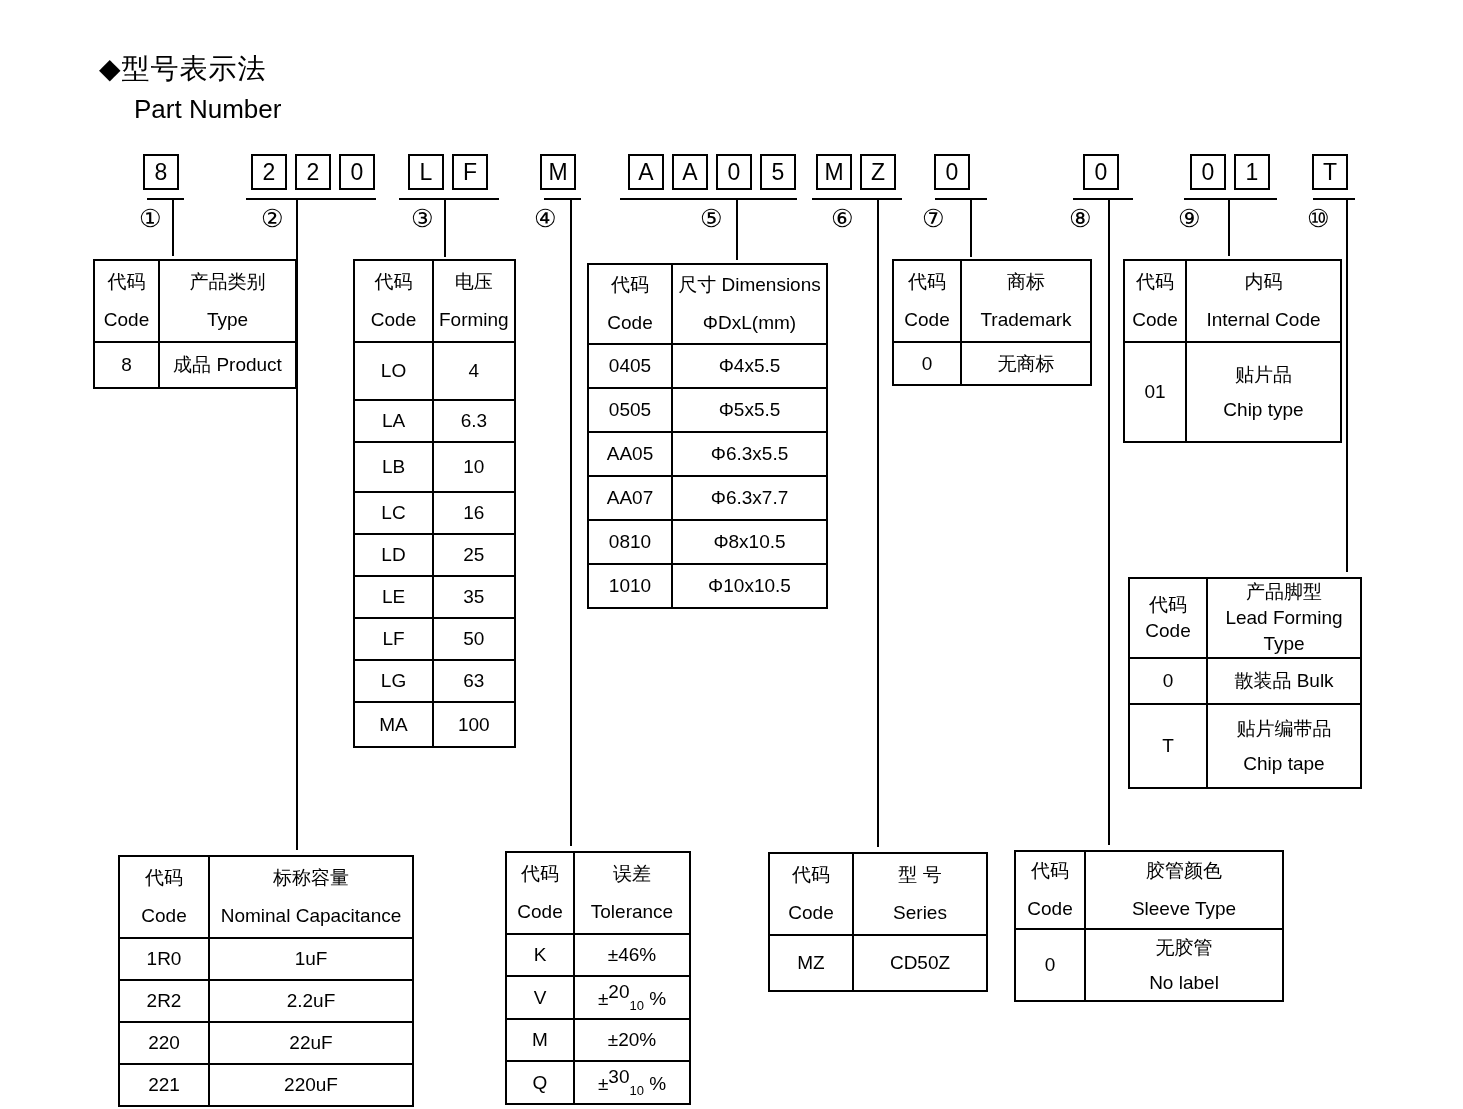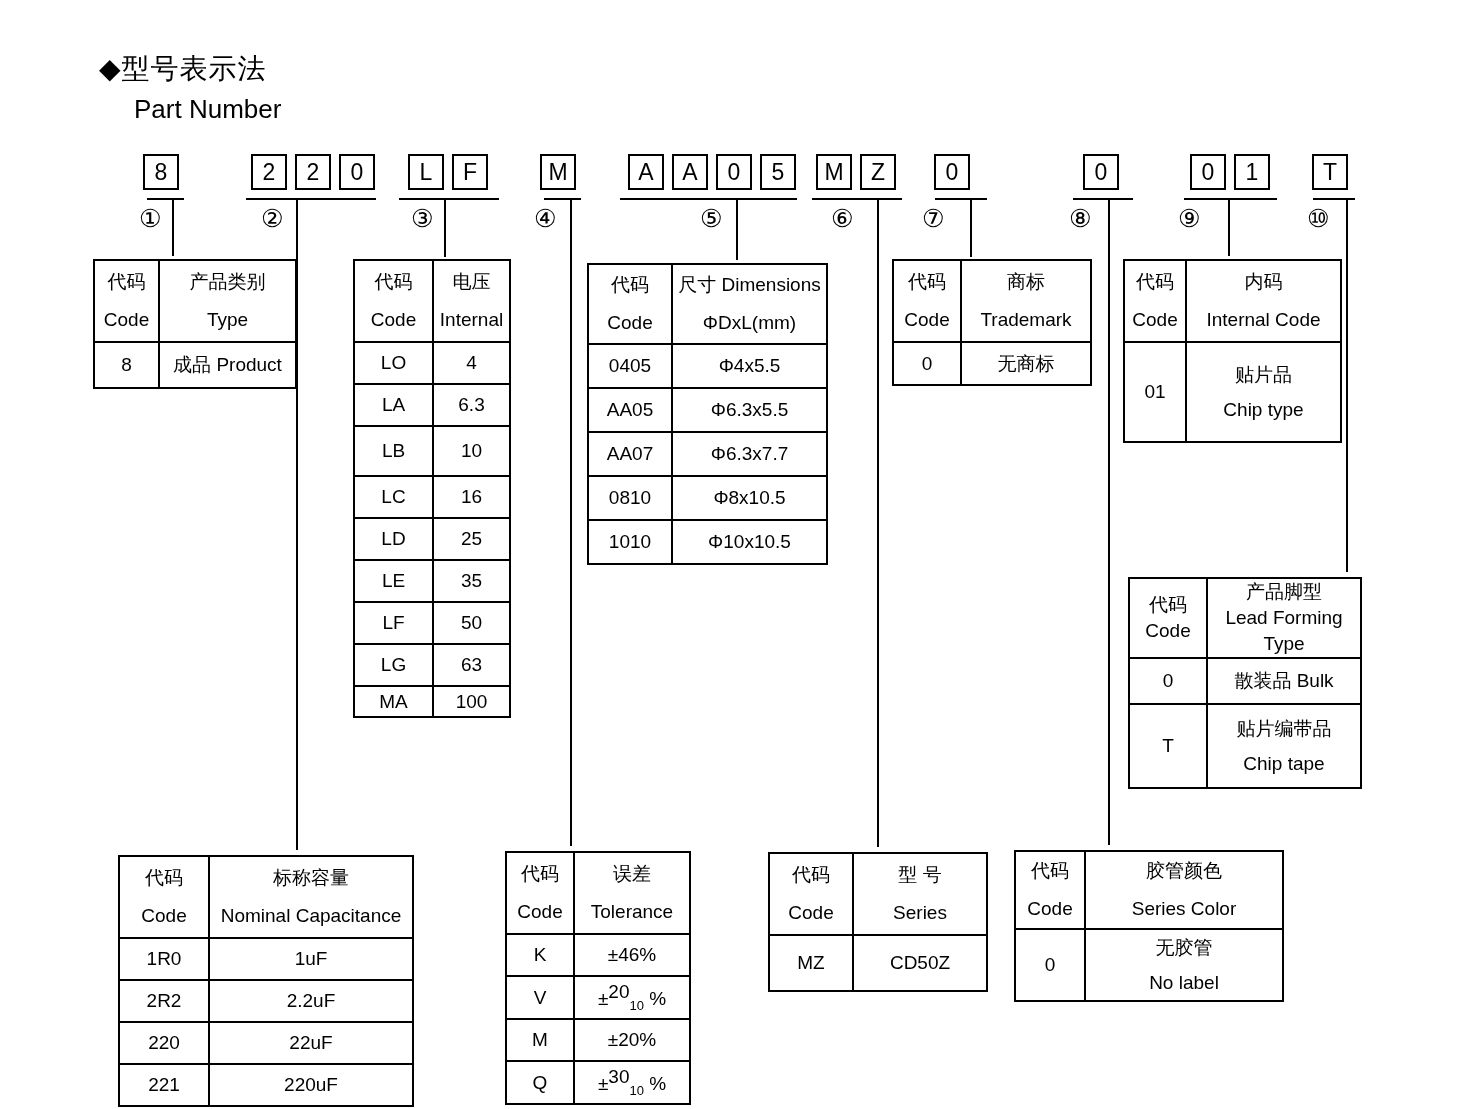--- a/index.html
+++ b/index.html
@@ -102,24 +102,24 @@
 
   <table class="tbl" style="left:353px;top:223px">
     <tbody>
         <tr style="height:82px">
       <th style="width:67px">
         <div>代码</div>
         <div>Code</div>
       </th>
       <th style="width:65px">
         <div>电压</div>
-        <div>Internal</div>
-      </th>
-    </tr>
-    <tr style="height:42px">
+        <div>Forming</div>
+      </th>
+    </tr>
+    <tr style="height:58px">
           <td>LO</td>
           <td>4</td>
         </tr>
     <tr style="height:42px">
           <td>LA</td>
           <td>6.3</td>
         </tr>
     <tr style="height:50px">
           <td>LB</td>
           <td>10</td>
@@ -137,21 +137,21 @@
           <td>35</td>
         </tr>
     <tr style="height:42px">
           <td>LF</td>
           <td>50</td>
         </tr>
     <tr style="height:42px">
           <td>LG</td>
           <td>63</td>
         </tr>
-    <tr style="height:31px">
+    <tr style="height:45px">
           <td>MA</td>
           <td>100</td>
         </tr>
   </tbody>
     </table>
 
   <table class="tbl" style="left:587px;top:227px">
     <tbody>
         <tr style="height:80px">
       <th style="width:72px">
@@ -159,20 +159,24 @@
         <div>Code</div>
       </th>
       <th style="width:143px">
         <div>尺寸 Dimensions</div>
         <div>ΦDxL(mm)</div>
       </th>
     </tr>
     <tr style="height:44px">
           <td>0405</td>
           <td>Φ4x5.5</td>
+        </tr>
+    <tr style="height:44px">
+          <td>0505</td>
+          <td>Φ5x5.5</td>
         </tr>
     <tr style="height:44px">
           <td>AA05</td>
           <td>Φ6.3x5.5</td>
         </tr>
     <tr style="height:44px">
           <td>AA07</td>
           <td>Φ6.3x7.7</td>
         </tr>
     <tr style="height:44px">
@@ -337,21 +341,21 @@
 
   <table class="tbl" style="left:1014px;top:814px">
     <tbody>
         <tr style="height:78px">
       <th style="width:58px">
         <div>代码</div>
         <div>Code</div>
       </th>
       <th style="width:186px">
         <div>胶管颜色</div>
-        <div>Series Color</div>
+        <div>Sleeve Type</div>
       </th>
     </tr>
     <tr style="height:70px">
       <td>0</td>
       <td>
         <div>无胶管</div>
         <div>No label</div>
       </td>
     </tr>
   </tbody>

